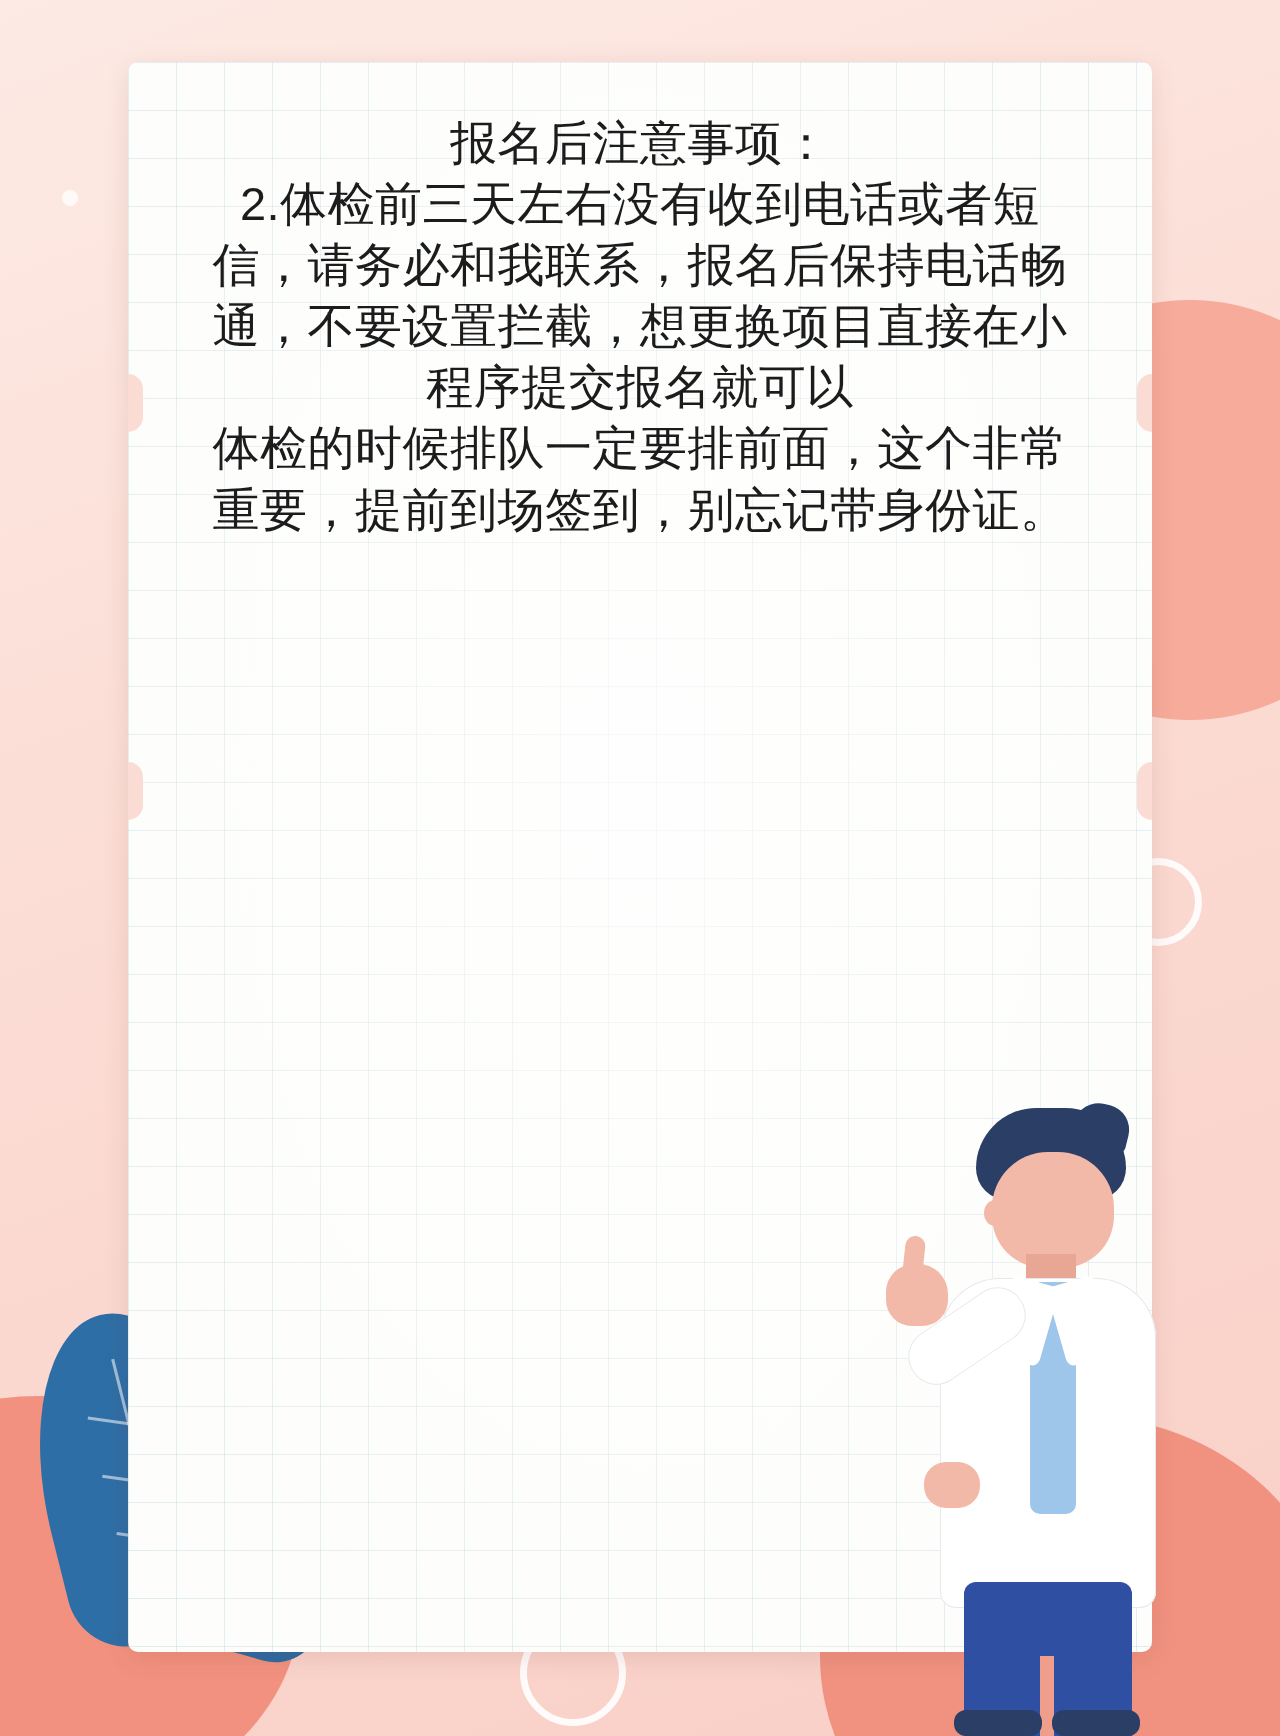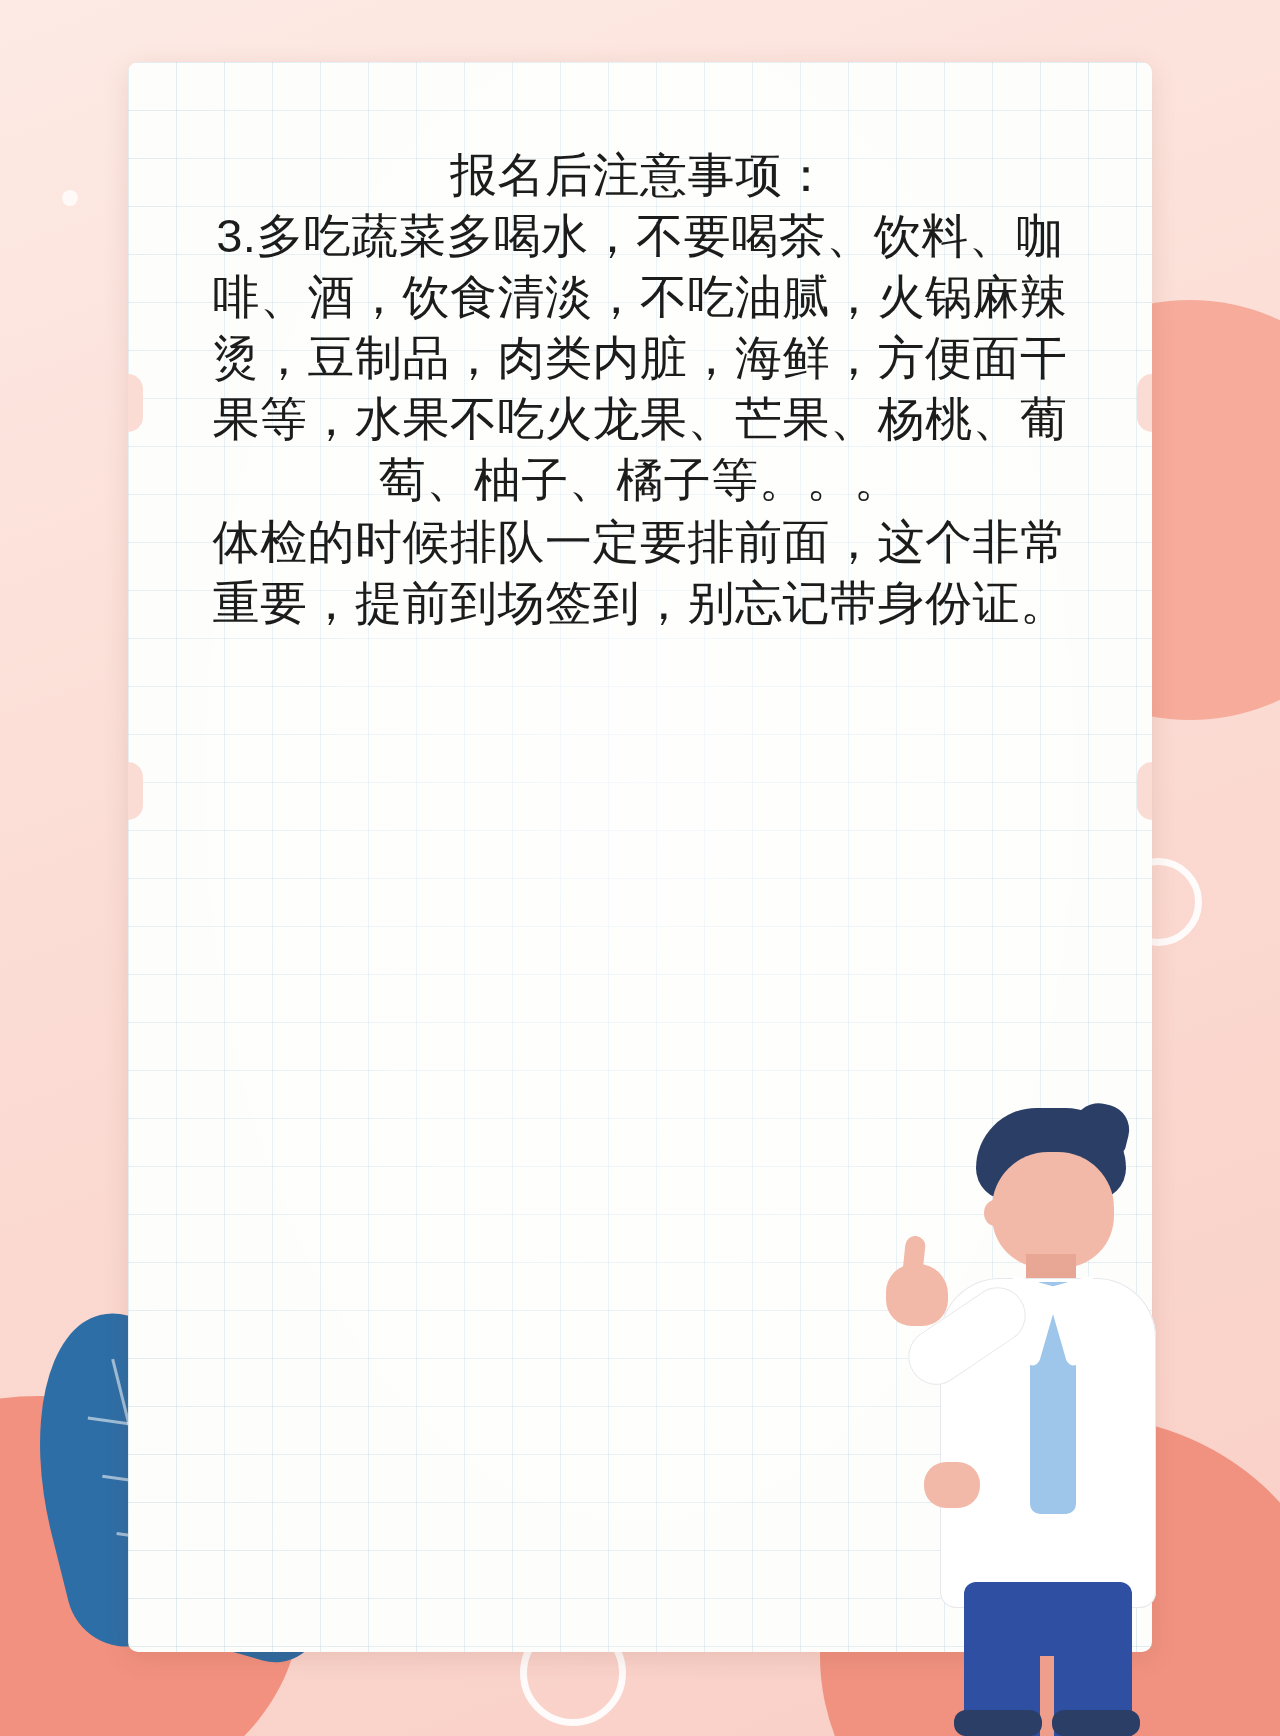--- a/index.html
+++ b/index.html
@@ -85,21 +85,21 @@
     position:absolute;width:30px;height:58px;background:#fbdcd4;border-radius:16px;
   }
   .notch-l1{left:-15px;top:312px;}
   .notch-l2{left:-15px;top:700px;}
   .notch-r1{right:-15px;top:312px;}
   .notch-r2{right:-15px;top:700px;}
 
   
   .content{
     position:relative;
-    padding:82px 70px 40px 70px;
+    padding:50px 70px 40px 70px;
     text-align:center;
     color:#1c1c1c;
     font-size:47px;
     line-height:1.30;
     letter-spacing:.5px;
     font-weight:500;
   }
   .content p{margin:0;}
   .title{margin-bottom:4px;}
 
@@ -205,21 +205,21 @@
 <div class="card">
   <div class="grid"></div>
   <div class="card-fade"></div>
   <div class="notch notch-l1"></div>
   <div class="notch notch-l2"></div>
   <div class="notch notch-r1"></div>
   <div class="notch notch-r2"></div>
 
   <div class="content">
     <p class="title">报名后注意事项：</p>
-    <p>3.多吃蔬菜多喝水，不要喝茶、饮料、咖啡、酒，饮食清淡，不吃油腻，火锅麻辣烫，豆制品，肉类内脏，海鲜，方便面干果等，水果不吃火龙果、芒果、杨桃、葡萄、柚子、橘子等。。。</p>
+    <p>2.体检前三天左右没有收到电话或者短信，请务必和我联系，报名后保持电话畅通，不要设置拦截，想更换项目直接在小程序提交报名就可以</p>
     <p>体检的时候排队一定要排前面，这个非常重要，提前到场签到，别忘记带身份证。</p>
   </div>
 </div>
 
 <div class="doctor">
   <div class="doc-hair"></div>
   <div class="doc-hair-tuft"></div>
   <div class="doc-face"></div>
   <div class="doc-ear"></div>
   <div class="doc-neck"></div>

